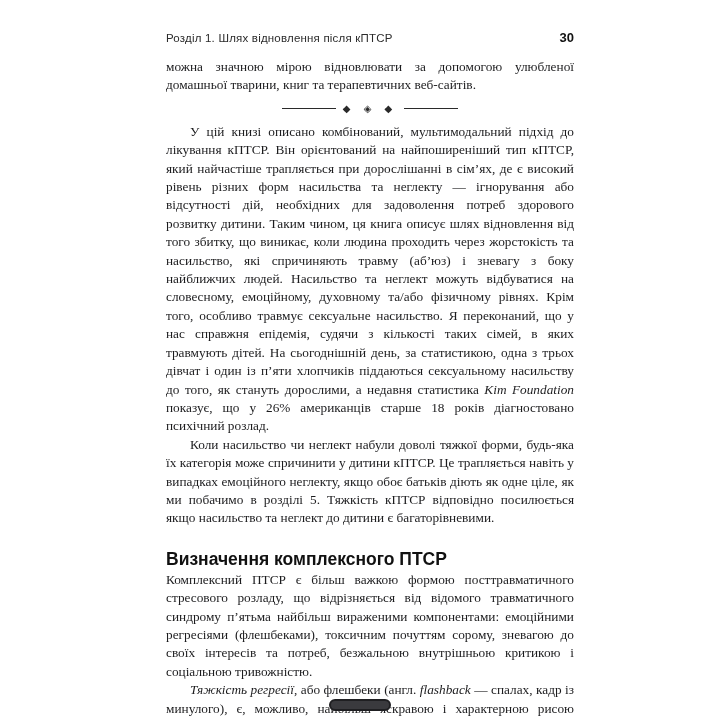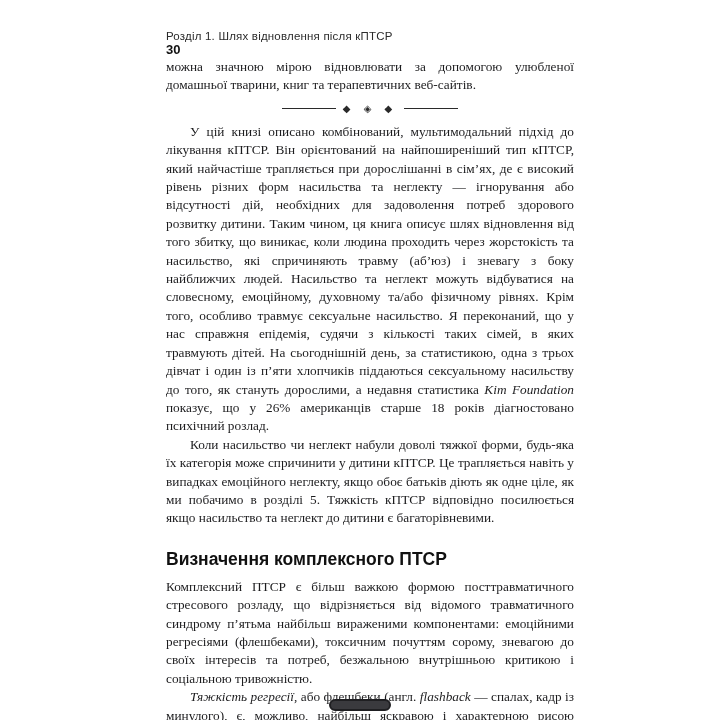--- a/index.html
+++ b/index.html
@@ -19,21 +19,20 @@
   }
   .running-header {
     position: absolute;
     top: 30px;
     left: 166px;
     width: 408px;
     display: flex;
     justify-content: space-between;
     align-items: baseline;
     color: #2b2b2b;
-    flex-direction: column;
   }
   .running-header .chapter {
     font-family: "Liberation Sans", sans-serif;
     font-size: 11.5px;
     letter-spacing: 0.2px;
   }
   .running-header .pagenum {
     font-family: "Liberation Sans", sans-serif;
     font-size: 13px;
     font-weight: bold;
@@ -74,21 +73,21 @@
     font-size: 10px;
     letter-spacing: 5px;
     line-height: 10px;
     transform: translateY(-0.5px);
   }
   .section-heading {
     font-family: "Liberation Sans", sans-serif;
     font-size: 17.5px;
     font-weight: bold;
     color: #111111;
-    margin: 20px 0 8px;
+    margin: 20px 0 1px;
     text-align: left;
     text-indent: 0;
     line-height: 22px;
   }
   .home-pill {
     position: absolute;
     bottom: 9px;
     left: 50%;
     transform: translateX(-50%);
     width: 62px;

